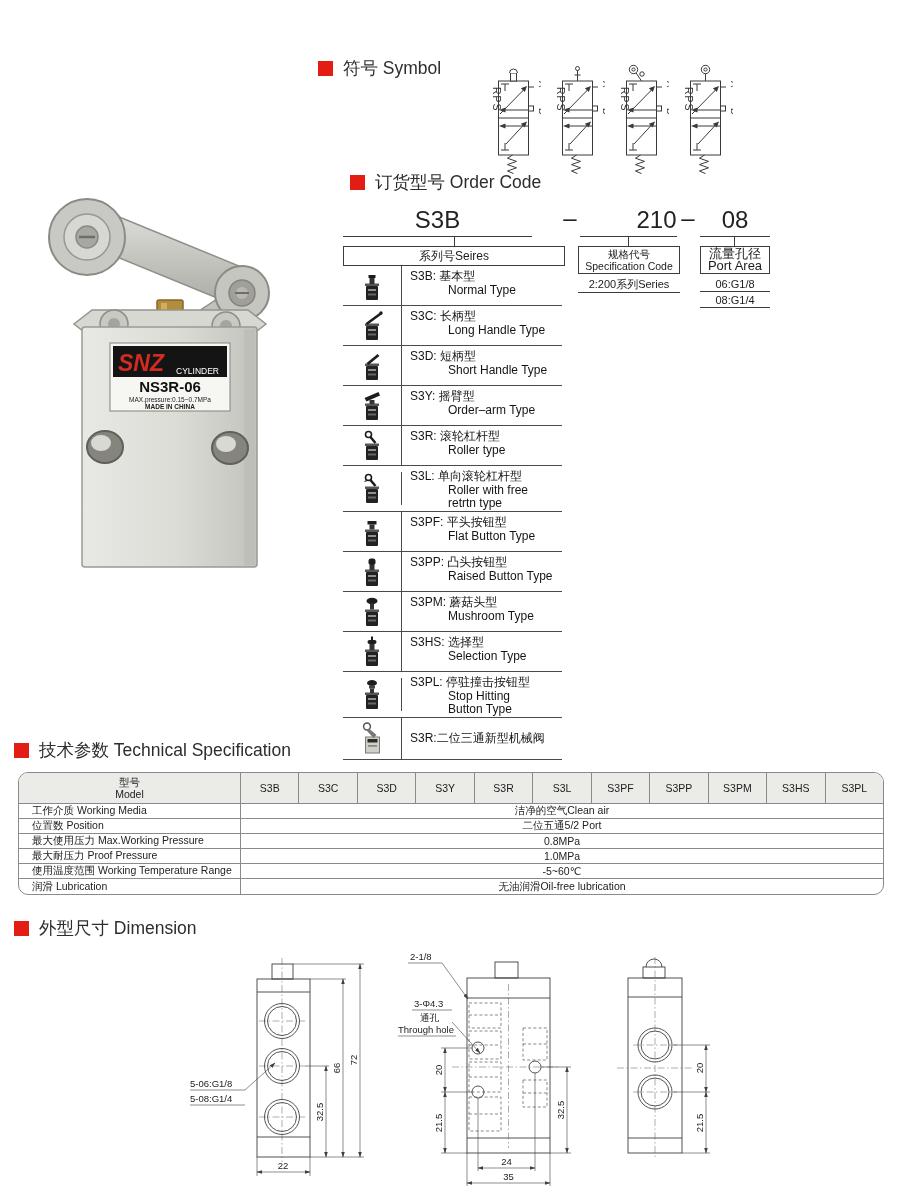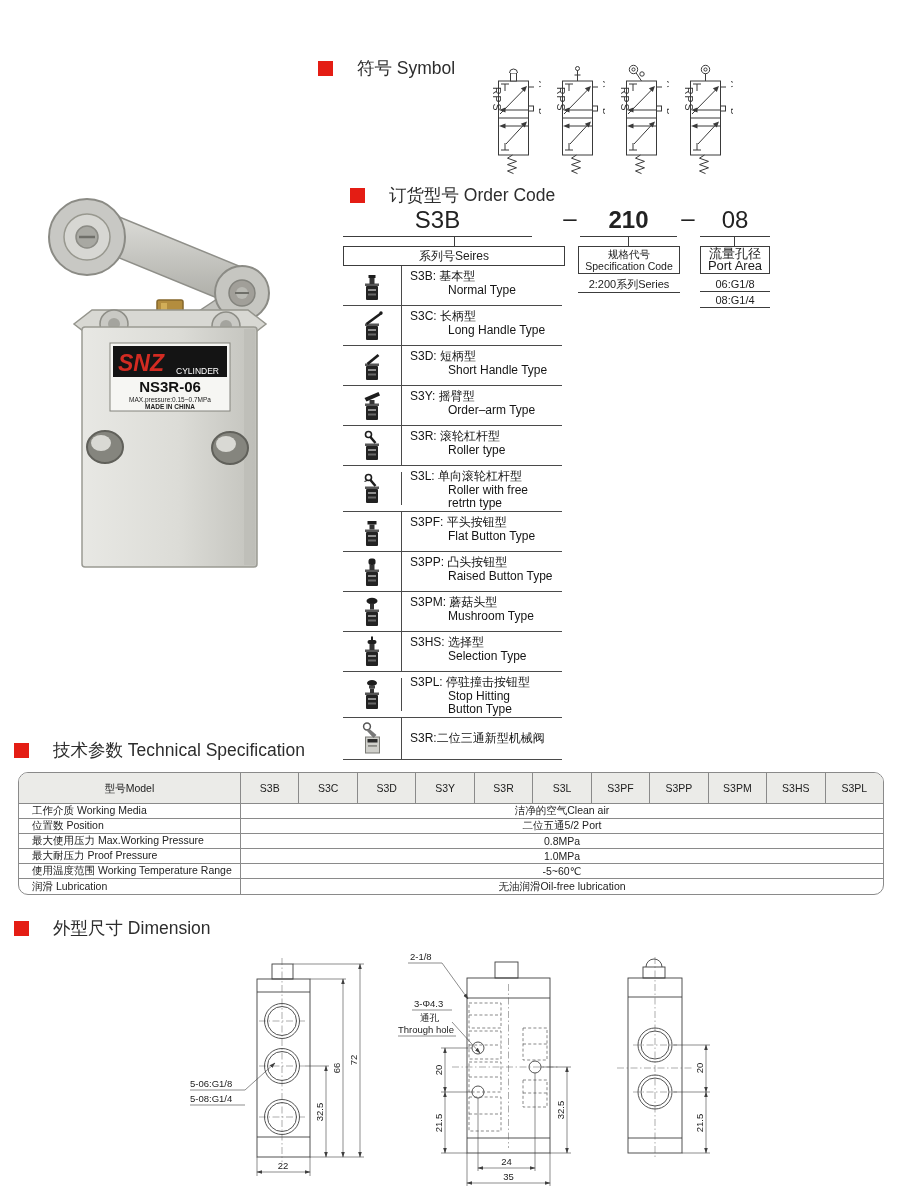--- a/index.html
+++ b/index.html
@@ -2,21 +2,21 @@
 <html><head>
 <meta charset="utf-8">
 <style>
   html,body{margin:0;padding:0;background:#fff;}
   .page{position:relative;width:900px;height:1199px;background:#ffffff;overflow:hidden;
         font-family:"Liberation Sans","DejaVu Sans",sans-serif;color:#1c1c1c;}
   .abs{position:absolute;}
   svg{font-family:"Liberation Sans","DejaVu Sans",sans-serif;}
 
   
-  .sec-head{position:absolute;display:flex;align-items:center;gap:24px;font-size:17.5px;color:#2d2d2d;}
+  .sec-head{position:absolute;display:flex;align-items:center;gap:10px;font-size:17.5px;color:#2d2d2d;}
   .red-sq{width:15px;height:15px;background:#e41d14;flex:0 0 auto;}
 
   
   .big-code{position:absolute;font-size:24px;color:#222;text-align:center;}
   .uline{position:absolute;border-top:1.2px solid #3c3c3c;height:0;}
   .vtick{position:absolute;width:0;border-left:1.2px solid #3c3c3c;}
   .oc-box{position:absolute;border:1.2px solid #3c3c3c;box-sizing:border-box;
           display:flex;flex-direction:column;align-items:center;justify-content:center;
           font-size:11px;line-height:12.5px;text-align:center;background:#fff;}
   .oc-val{position:absolute;border-bottom:1.2px solid #3c3c3c;box-sizing:border-box;
@@ -31,21 +31,21 @@
              display:flex;align-items:center;justify-content:center;}
   .type-text{flex:1;padding:4px 0 0 8px;font-size:12px;line-height:13.5px;color:#141414;}
   .type-row.single .type-text{display:flex;align-items:center;padding-top:0;}
   .type-text .len{padding-left:38px;}
 
   
   .spec-wrap{position:absolute;left:18px;top:772px;width:866px;border:1.3px solid #8a8a8a;
              border-radius:10px;overflow:hidden;background:#fff;box-sizing:border-box;}
   .spec-head{display:flex;height:30px;background:#ebebe8;border-bottom:1px solid #8a8a8a;}
   .mlabel{width:222px;flex:0 0 222px;border-right:1px solid #8a8a8a;box-sizing:border-box;
-          display:flex;flex-direction:row;align-items:center;justify-content:center;
+          display:flex;flex-direction:column;align-items:center;justify-content:center;
           font-size:10.5px;line-height:12px;color:#222;}
   .mcol{flex:1;display:flex;align-items:center;justify-content:center;font-size:10.5px;
         border-right:1px solid #8a8a8a;box-sizing:border-box;}
   .mcol:last-child{border-right:none;}
   .srow{display:flex;height:15px;border-bottom:1px solid #8a8a8a;box-sizing:border-box;}
   .srow:last-child{border-bottom:none;}
   .slabel{width:222px;flex:0 0 222px;border-right:1px solid #8a8a8a;box-sizing:border-box;
           display:flex;align-items:center;padding-left:13px;font-size:10.5px;color:#222;}
   .sval{flex:1;display:flex;align-items:center;justify-content:center;font-size:10.5px;color:#222;}
 
@@ -164,28 +164,28 @@
           <polygon points="43,22 36.8,24.2 40.8,28 " fill="#3a3a3a"></polygon>
           <polygon points="15,46 21.5,43.6 21.5,48.4" fill="#3a3a3a"></polygon>
           <polygon points="15,62 21.5,59.6 21.5,64.4" fill="#3a3a3a"></polygon>
           <polygon points="43,57.5 36.8,59.7 40.8,63.5" fill="#3a3a3a"></polygon>
           <text x="0" y="0" transform="translate(9,23) rotate(90)" font-size="10.5" fill="#333" letter-spacing="1">RPS</text>
           <text x="0" y="0" transform="translate(55,17) rotate(90)" font-size="9.5" fill="#333">A</text>
           <text x="0" y="0" transform="translate(55,44) rotate(90)" font-size="9.5" fill="#333">B</text>
         </svg></div>
     </div>
 
-  <div class="sec-head" style="left:318px;top:183px;padding-left:32px;">
+  <div class="sec-head" style="left:318px;top:170px;padding-left:32px;">
     <span class="red-sq"></span>
     <span>订货型号 Order Code</span>
   </div>
 
   <div class="big-code" style="left:343px;top:206px;width:189px;">S3B</div>
   <div class="big-code" style="left:558px;top:204px;width:24px;">–</div>
-  <div class="big-code" style="left:580px;top:206px;width:97px;font-weight:bold;">210</div>
+  <div class="big-code" style="left:608px;top:206px;width:97px;">210</div>
   <div class="big-code" style="left:676px;top:204px;width:24px;">–</div>
   <div class="big-code" style="left:700px;top:206px;width:70px;">08</div>
 
   <div class="uline" style="left:343px;top:236px;width:189px;"></div>
   <div class="uline" style="left:580px;top:236px;width:97px;"></div>
   <div class="uline" style="left:700px;top:236px;width:70px;"></div>
   <div class="vtick" style="left:454px;top:236px;height:10px;"></div>
   <div class="vtick" style="left:628px;top:236px;height:10px;"></div>
   <div class="vtick" style="left:734px;top:236px;height:10px;"></div>
 

